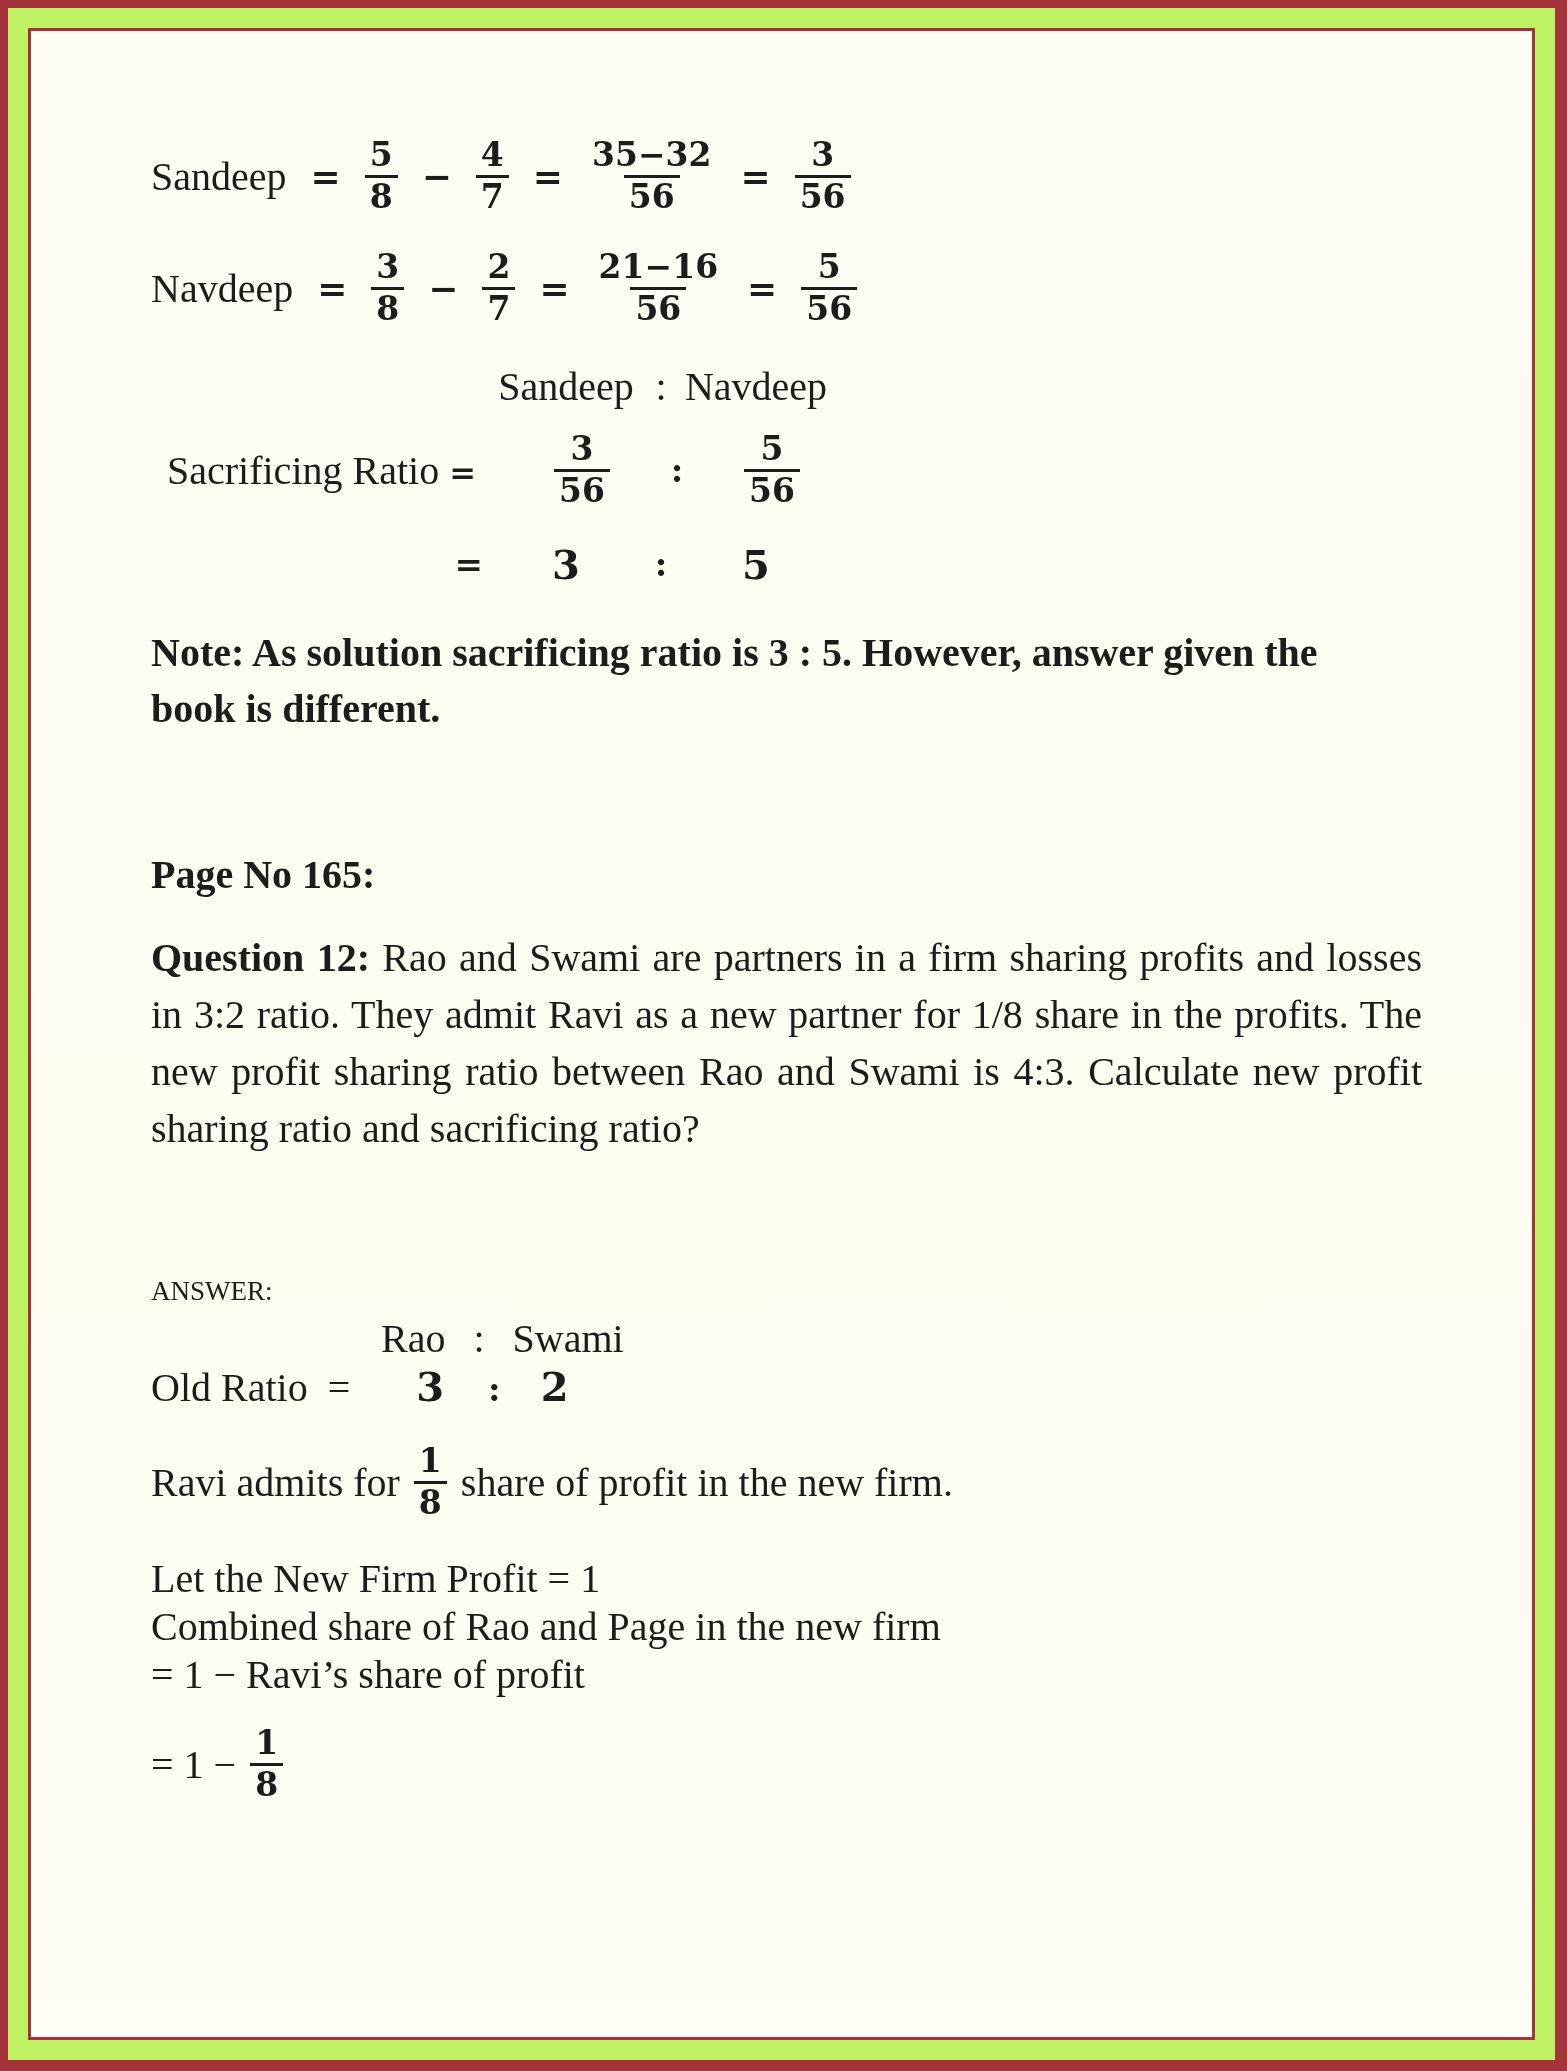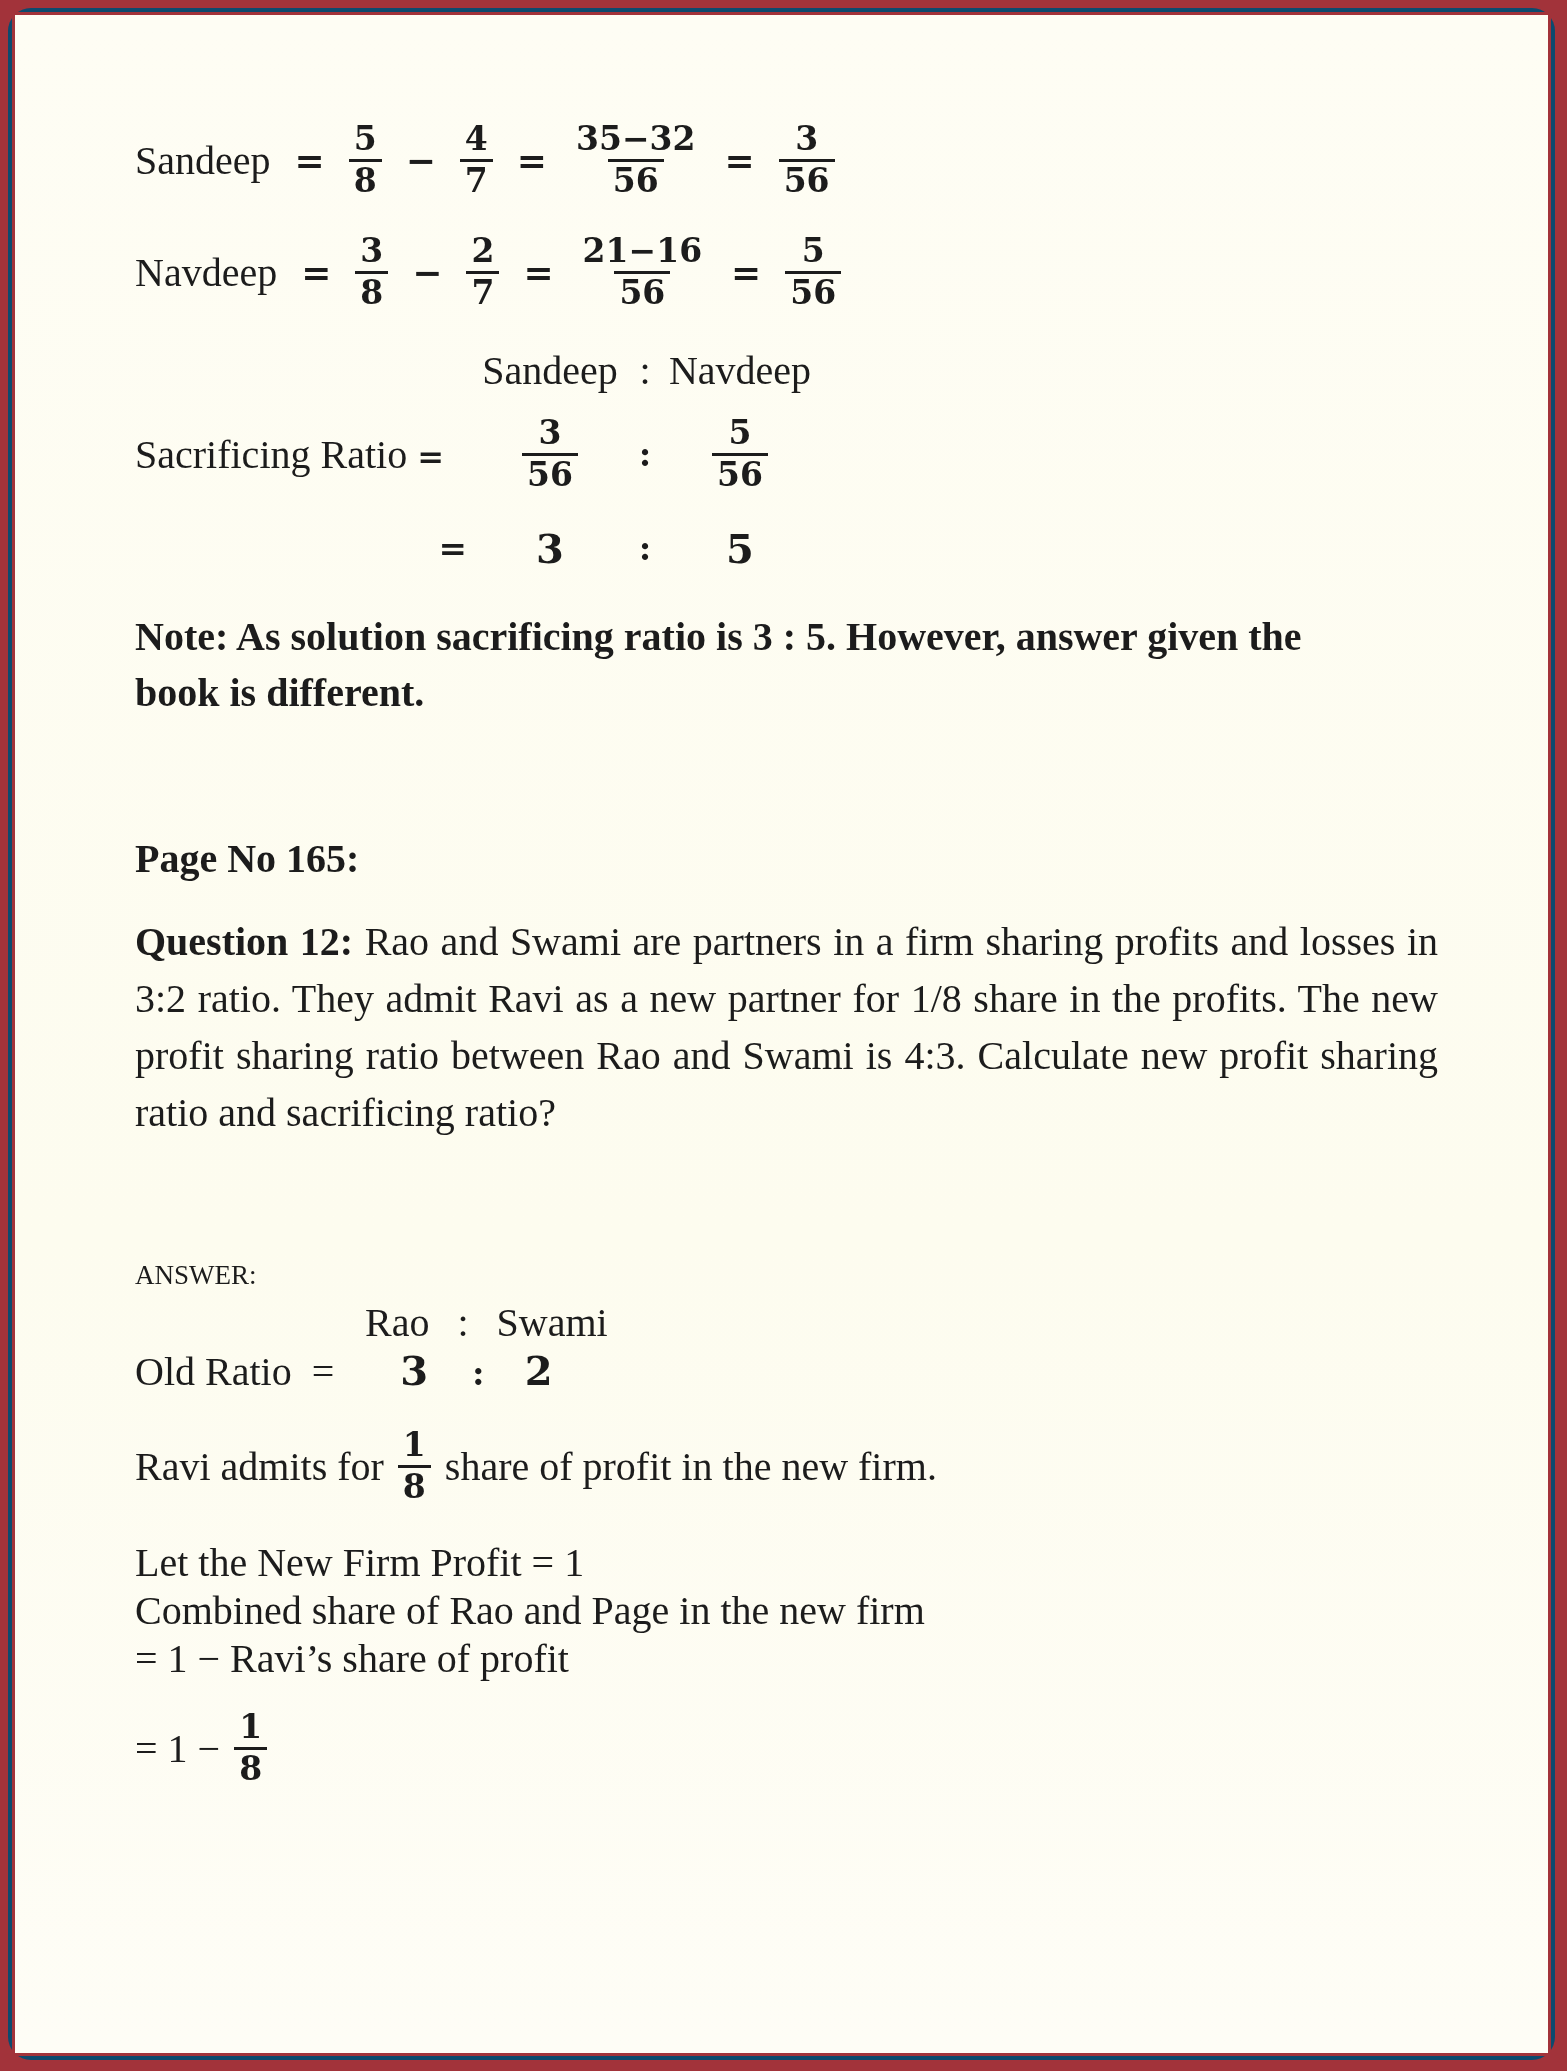--- a/index.html
+++ b/index.html
@@ -6,24 +6,23 @@
   body{
     width:1567px;height:2071px;
     background:#a2333a;
     font-family:"Liberation Serif", serif;
     color:#1c1c1c;
     position:relative;
   }
   .page-outer{
     position:absolute;
     top:8px;left:8px;right:12px;bottom:11px;
-    background:#0c4a6e;
-    padding:4px;
+    background:#bef264;
+    padding:20px;
     box-sizing:border-box;
-    border-radius:23px;
   }
   .page-inner{
     width:100%;height:100%;
     box-sizing:border-box;
     border:3px solid #a2333a;
     background:linear-gradient(180deg,#fefdf4 0%,#fdfcef 60%,#fefdf6 100%);
     overflow:hidden;
   }
   .content{
     box-sizing:border-box;
@@ -136,21 +135,21 @@
         </span>
       </div>
 
       <div class="ratio-row mt30" style="height:48px;">
         <span class="rlabel"></span>
         <span class="v1 body-line">Sandeep</span>
         <span class="vcolon body-line">:</span>
         <span class="v2 body-line">Navdeep</span>
       </div>
 
-      <div class="ratio-row mt14" style="height:90px;">
+      <div class="ratio-row mt14" style="height:90px;margin-left:16px;">
         <span class="rlabel">
           <span>Sacrificing Ratio</span>
           <span class="mop" style="font-size:32px;">=</span>
         </span>
         <span class="v1">
           <span class="frac">
             <span class="num">3</span>
             <span class="den">56</span>
           </span>
         </span>

